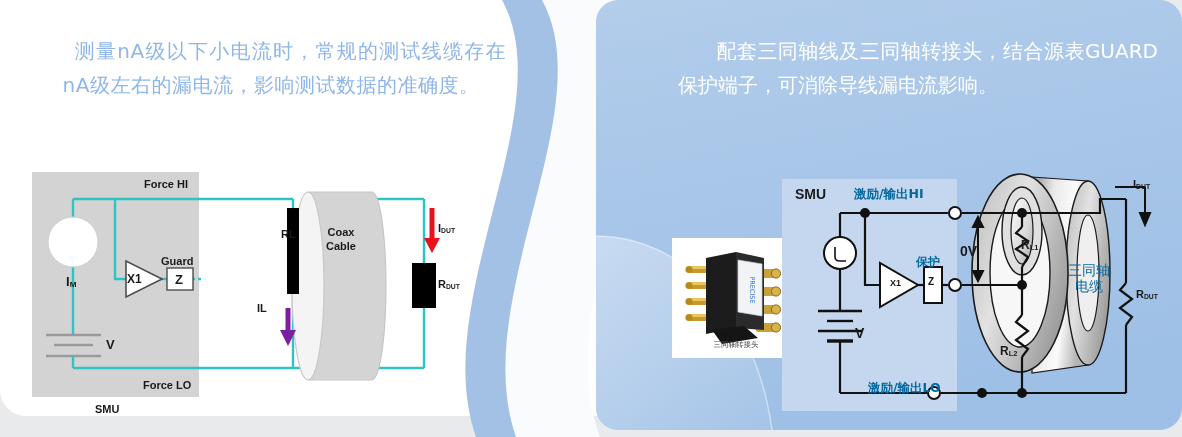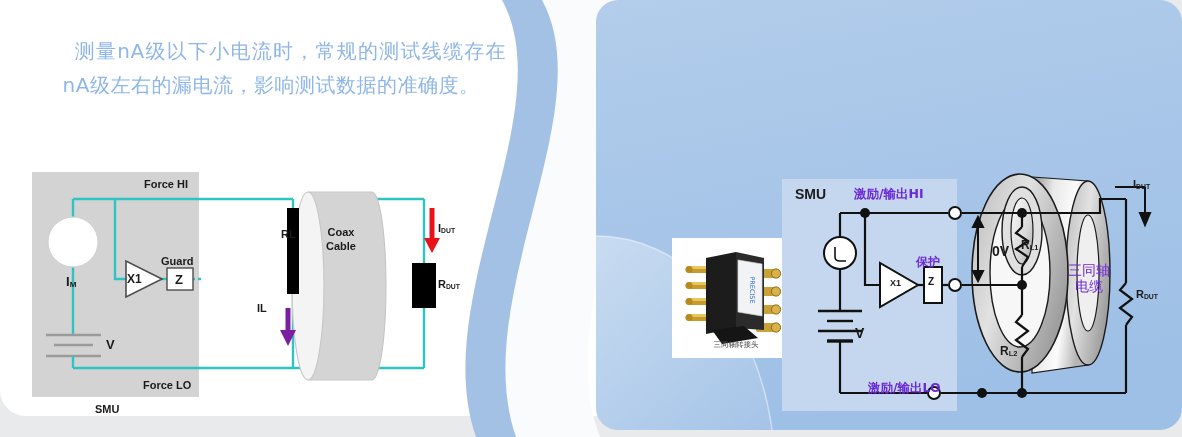--- a/index.html
+++ b/index.html
@@ -53,21 +53,21 @@
     background:#ffffff;
   }
   .photo-caption{
     position:absolute;left:672px;top:340px;width:128px;
     text-align:center;font-size:7.5px;color:#444;
     font-family:"DejaVu Sans",sans-serif;
   }
 
   
   .lbl{position:absolute;font-weight:bold;color:#1a1a1a;white-space:nowrap;}
-  .lbl-cn{position:absolute;color:#6d28d9;white-space:nowrap;font-family:"DejaVu Sans",sans-serif;}
+  .lbl-cn{position:absolute;color:#0369a1;white-space:nowrap;font-family:"DejaVu Sans",sans-serif;}
   svg{display:block;overflow:visible;}
   .sub{font-size:0.62em;vertical-align:-0.18em;}
 </style>
 </head>
 <body>
 
 <div id="stage">
 
   <div class="left-card"></div>
 
@@ -167,20 +167,21 @@
           <stop offset="0%" stop-color="#ffffff" stop-opacity="0.38"></stop>
           <stop offset="100%" stop-color="#ffffff" stop-opacity="0.06"></stop>
         </linearGradient>
       </defs>
       <rect x="0" y="0" width="586" height="430" fill="url(#panelGrad)"></rect>
       <path d="M0,236 C86,236 160,312 176,430 L0,430 Z" fill="url(#swooshGrad)"></path>
       <path d="M0,236 C86,236 160,312 176,430" fill="none" stroke="#ffffff" stroke-opacity="0.45" stroke-width="1.5"></path>
     </svg>
   </div>
 
+  <div class="right-text"><span class="indent"></span><span>配套三同轴线及三同轴转接头，结合源表GUARD保护端子，可消除导线漏电流影响。</span></div>
 
   <div class="photo-card">
     <svg width="128" height="120" viewBox="0 0 128 120">
       <rect x="0" y="0" width="128" height="120" fill="#ffffff"></rect>
 
       <g>
         <g transform="translate(0,0)">
           <rect x="16" y="28" width="30" height="7" rx="3" fill="#c79b2a"></rect>
           <rect x="16" y="28" width="30" height="3" rx="1.5" fill="#e8c55e"></rect>
           <circle cx="17" cy="31.5" r="3.6" fill="#b8891f"></circle>
@@ -343,20 +344,20 @@
     </g>
   </svg>
 
   <div class="lbl" style="left:795px;top:186px;font-size:14px;">SMU</div>
   <div class="lbl-cn" style="left:854px;top:186px;font-size:12.5px;font-weight:bold;">激励/输出HI</div>
   <div class="lbl-cn" style="left:868px;top:380px;font-size:12.5px;font-weight:bold;">激励/输出LO</div>
   <div class="lbl-cn" style="left:916px;top:254px;font-size:12px;font-weight:bold;">保护</div>
   <div class="lbl" style="left:890px;top:278px;font-size:9px;">X1</div>
   <div class="lbl" style="left:928px;top:276px;font-size:10px;">Z</div>
   <div class="lbl" style="left:855px;top:325px;font-size:14px;">V</div>
-  <div class="lbl" style="left:960px;top:243px;font-size:14px;margin-left:32px;">0V</div>
+  <div class="lbl" style="left:960px;top:243px;font-size:14px;">0V</div>
   <div class="lbl" style="left:996px;top:238px;font-size:12px;margin-left:25px;"><span>R</span><span class="sub">L1</span></div>
   <div class="lbl" style="left:1000px;top:344px;font-size:12px;"><span>R</span><span class="sub">L2</span></div>
   <div class="lbl-cn" style="left:1068px;top:262px;font-size:14px;line-height:16px;text-align:center;font-weight:normal;"><span>三同轴</span><br><span>电缆</span></div>
   <div class="lbl" style="left:1133px;top:178px;font-size:11px;"><span>I</span><span class="sub">DUT</span></div>
   <div class="lbl" style="left:1136px;top:288px;font-size:11px;"><span>R</span><span class="sub">DUT</span></div>
 
 </div>
 
 </body></html>

